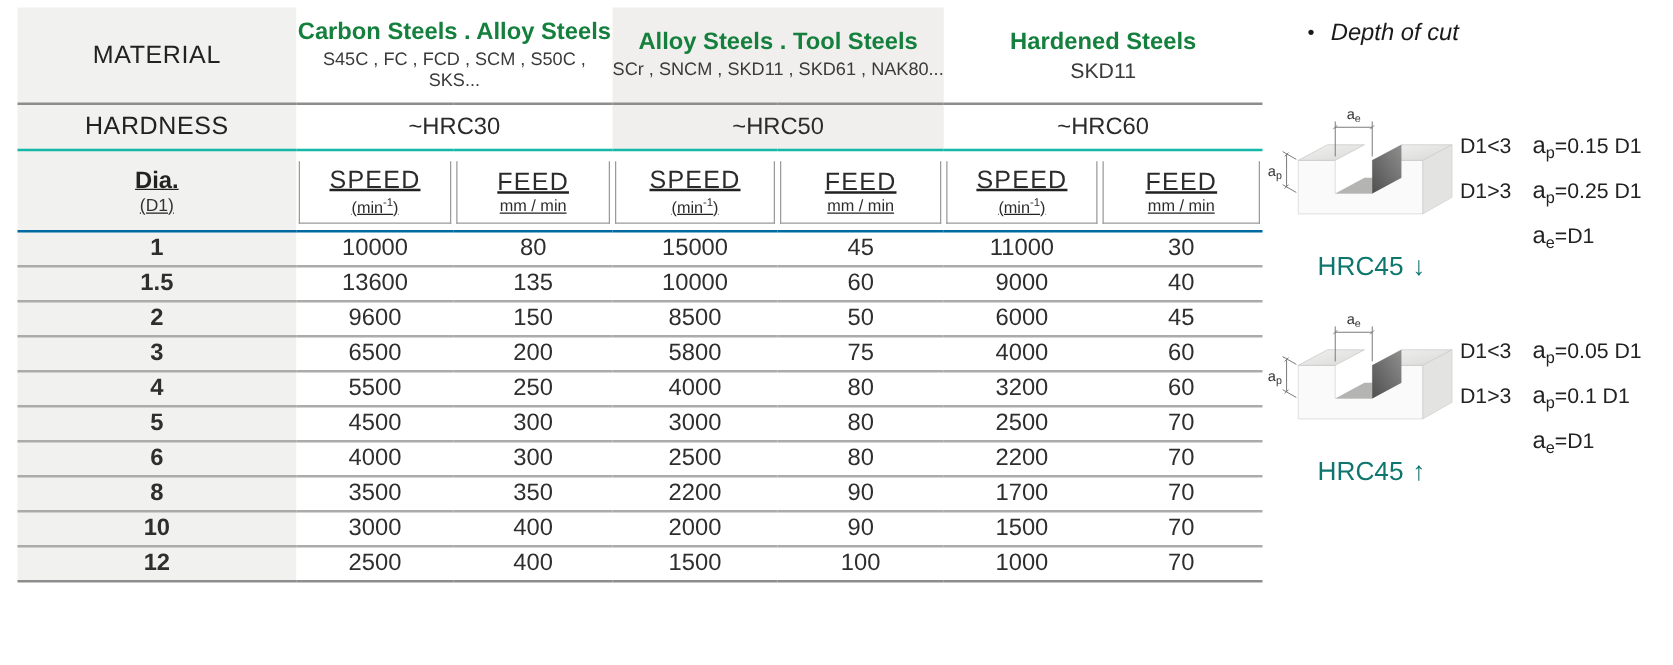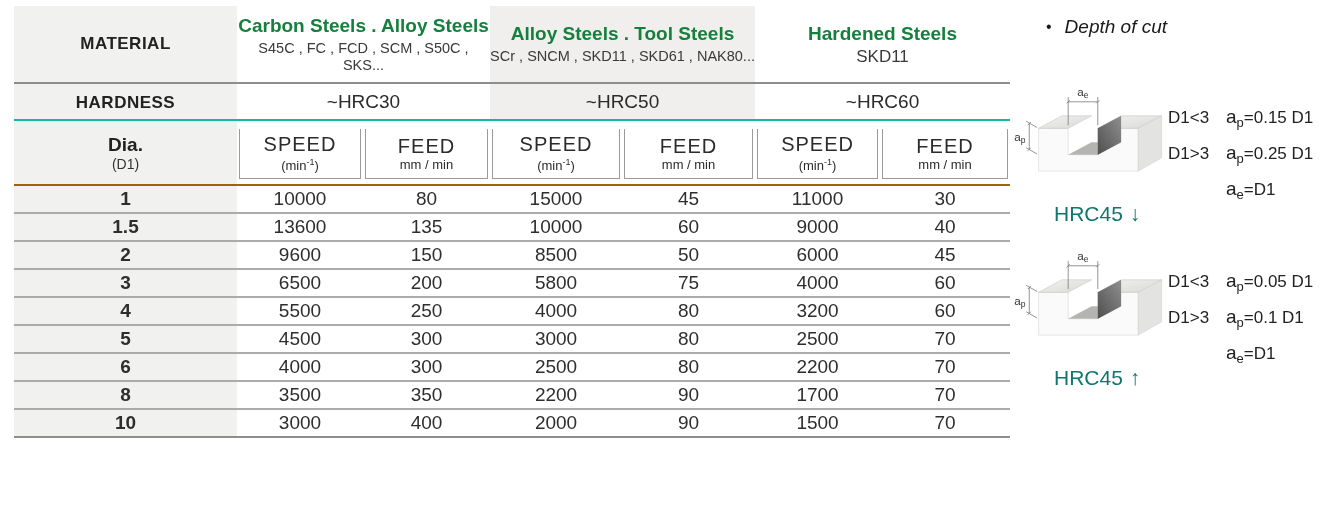--- a/index.html
+++ b/index.html
@@ -14,25 +14,25 @@
     position:absolute; left:14px; top:6px; width:996px;
     border-collapse:collapse; table-layout:fixed;
   }
   table.spec td { padding:0; text-align:center; vertical-align:middle; }
 
   .c1  { background:#f1f1ef; }          
   .gb  { background:#f0efed; }          
 
   tr.mat-row  td { height:76px; border-bottom:2px solid #8d8d8d; }
   tr.hard-row td { height:35px; border-bottom:2px solid #14b8a6; font-size:19px; color:#2b2b2b;text-align:center; }
-  tr.head-row td { height:62px; border-bottom:2px solid #a16207; }
+  tr.head-row td { height:62px; border-bottom:2px solid #0369a1;text-decoration:underline; }
   tr.data-row td { height:26px; border-bottom:2px solid #ababab; font-size:19px; color:#2e2e2e; }
   tr.data-row:last-child td { border-bottom:2px solid #8d8d8d; }
 
-  .mat-label, .hard-label { font-weight:bold; font-size:17px; letter-spacing:.5px; color:#222; }
+  .mat-label, .hard-label { font-weight:normal; font-size:20px; letter-spacing:.5px; color:#222; }
   .gtitle { font-weight:bold; font-size:19px; color:#15803d; line-height:22px; }
   .gsub   { font-size:14.5px; color:#3a3a3a; line-height:17px; margin-top:3px; }
   .gsub-lg{ font-size:17px; }
 
   .dia-name { font-weight:bold; font-size:19px; color:#222; line-height:21px; }
   .dia-sub  { font-size:14px; color:#333; line-height:16px; margin-top:1px; }
 
   .bracket {
     margin:8px 2px 5px 2px; height:49px;
     border-left:1px solid #9a9a9a; border-right:1px solid #9a9a9a; border-bottom:1px solid #9a9a9a;
@@ -226,20 +226,29 @@
       <td>1700</td>
       <td>70</td>
     </tr>
         <tr class="data-row">
       <td class="c1 dia-val">10</td>
       <td>3000</td>
       <td>400</td>
       <td>2000</td>
       <td>90</td>
       <td>1500</td>
+      <td>70</td>
+    </tr>
+        <tr class="data-row">
+      <td class="c1 dia-val">12</td>
+      <td>2500</td>
+      <td>400</td>
+      <td>1500</td>
+      <td>100</td>
+      <td>1000</td>
       <td>70</td>
     </tr>
   </tbody>
     </table>
 
   <div class="cut-title">
     <span class="bullet">•</span>
     <span>Depth of cut</span>
   </div>
 

